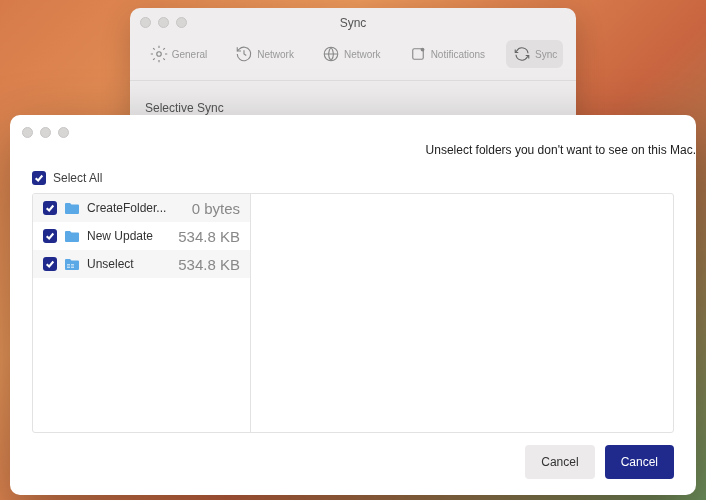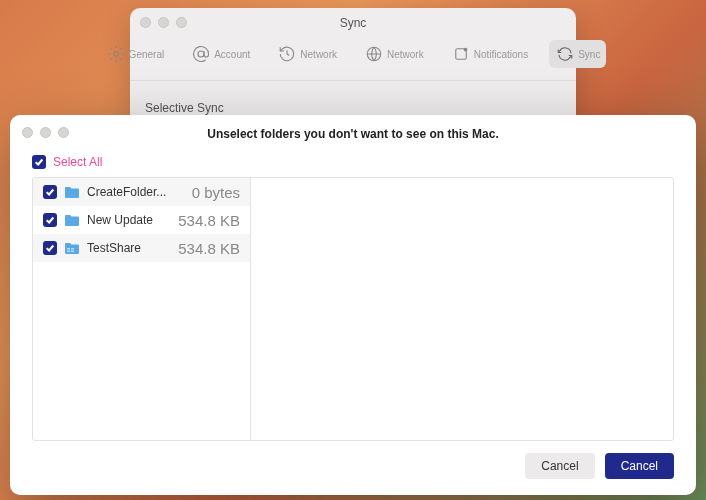--- a/index.html
+++ b/index.html
@@ -16,36 +16,36 @@
 .tab.active { background: #e1dfdf; }
 .tab-icon { width: 20px; height: 20px; display: flex; align-items: center; justify-content: center; }
 .tab-icon svg { width: 18px; height: 18px; stroke: #888; fill: none; stroke-width: 1.5; }
 .tab.active .tab-icon svg { stroke: #666; }
 .tab-label { font-size: 10px; color: #999; }
 .back-content { padding: 20px 15px; font-size: 12px; color: #555; }
 
 
 .modal { position: absolute; top: 115px; left: 10px; width: 686px; height: 380px; background: #fff; border-radius: 10px; box-shadow: 0 20px 60px rgba(0,0,0,0.35); display: flex; flex-direction: column; }
 .modal-traffic { position: absolute; left: 12px; top: 12px; display: flex; gap: 7px; }
-.modal-header { text-align: center; font-size: 12px; color: #222; font-weight: 700; padding-top: 12px; }
-.select-all-row { display: flex; align-items: center; gap: 7px; padding: 14px 22px 8px; font-size: 12px; color: #ec4899; }
+.modal-header { text-align: right; font-size: 12px; color: #222; font-weight: 400; padding-top: 28px; }
+.select-all-row { display: flex; align-items: center; gap: 7px; padding: 14px 22px 8px; font-size: 12px; color: #404040; }
 .chk { width: 14px; height: 14px; border-radius: 3px; background: #1f2a8c; display: flex; align-items: center; justify-content: center; flex-shrink: 0; }
 .chk svg { width: 10px; height: 10px; stroke: #fff; stroke-width: 2.5; fill: none; }
 .table-wrap { margin: 0 22px 12px; border: 1px solid #e2e2e2; border-radius: 3px; flex: 1; display: flex; overflow: hidden; }
 .col-left { width: 218px; border-right: 1px solid #e2e2e2; }
 .col-right { flex: 1; }
 .row { display: flex; align-items: center; height: 28px; padding: 0 10px; gap: 7px; font-size: 12px; color: #333; }
 .row.alt { background: #f6f6f6; }
 .folder-icon { width: 16px; height: 13px; display: flex; align-items: center; justify-content: center; }
 .folder-icon svg { width: 16px; height: 13px; }
 .folder-icon.share svg .grid { fill: #fff; opacity: 0.6; }
 .fname { flex: 1; white-space: nowrap; overflow: hidden; text-overflow: ellipsis; }
 .fsize { color: #888; font-size: 15px; }
 .modal-footer { display: flex; justify-content: flex-end; gap: 10px; padding: 0 22px 16px; }
-.btn { height: 26px; padding: 0 16px; font-size: 12px; border-radius: 4px; border: none; display: flex; align-items: center; cursor: pointer; }
+.btn { height: 34px; padding: 0 16px; font-size: 12px; border-radius: 4px; border: none; display: flex; align-items: center; cursor: pointer; }
 .btn-cancel { background: #eceaea; color: #333; }
 .btn-update { background: #1f2a8c; color: #fff; font-weight: 500; }
 </style>
 </head>
 <body>
 
 <div class="back-window">
   <div class="back-titlebar">
     <div class="back-traffic">
       <div class="tl"></div>
@@ -56,29 +56,20 @@
   </div>
   <div class="back-toolbar">
     <div class="tab">
       <span class="tab-icon">
           <svg viewBox="0 0 24 24">
             <circle cx="12" cy="12" r="3"></circle>
             <path d="M12 1v3m0 16v3M4.2 4.2l2.1 2.1m11.4 11.4l2.1 2.1M1 12h3m16 0h3M4.2 19.8l2.1-2.1m11.4-11.4l2.1-2.1"></path>
           </svg>
         </span>
       <span class="tab-label">General</span>
-    </div>
-    <div class="tab">
-      <span class="tab-icon">
-          <svg viewBox="0 0 24 24">
-            <circle cx="12" cy="12" r="4"></circle>
-            <path d="M16 8v5a3 3 0 0 0 6 0v-1a10 10 0 1 0-4 8"></path>
-          </svg>
-        </span>
-      <span class="tab-label">Account</span>
     </div>
     <div class="tab">
       <span class="tab-icon">
           <svg viewBox="0 0 24 24">
             <path d="M3 12a9 9 0 1 0 2.6-6.4L3 8"></path>
             <path d="M3 3v5h5"></path>
             <path d="M12 7v5l3 2"></path>
           </svg>
         </span>
       <span class="tab-label">Network</span>
@@ -171,21 +162,21 @@
           </div>
         <span class="folder-icon share">
             <svg viewBox="0 0 16 13">
               <path fill="#5aa9e6" d="M1 2a1 1 0 0 1 1-1h4l1.5 1.5H14a1 1 0 0 1 1 1V11a1 1 0 0 1-1 1H2a1 1 0 0 1-1-1z"></path>
               <rect class="grid" x="3" y="6" width="3" height="1.5"></rect>
               <rect class="grid" x="7" y="6" width="3" height="1.5"></rect>
               <rect class="grid" x="3" y="8.5" width="3" height="1.5"></rect>
               <rect class="grid" x="7" y="8.5" width="3" height="1.5"></rect>
             </svg>
           </span>
-        <span class="fname">TestShare</span>
+        <span class="fname">Unselect</span>
         <span class="fsize">534.8 KB</span>
       </div>
     </div>
     <div class="col-right"></div>
   </div>
 
   <div class="modal-footer">
     <button class="btn btn-cancel">Cancel</button>
     <button class="btn btn-update">Cancel</button>
   </div>

